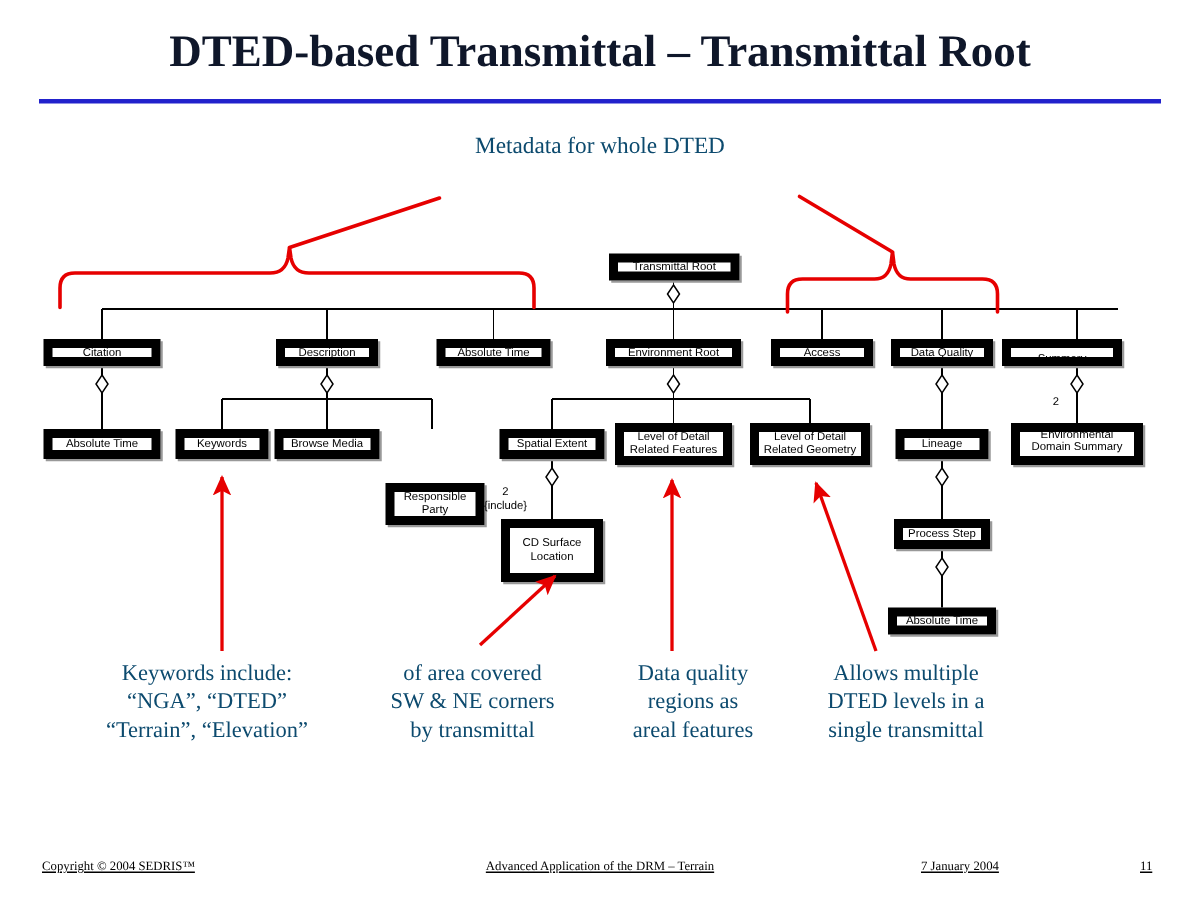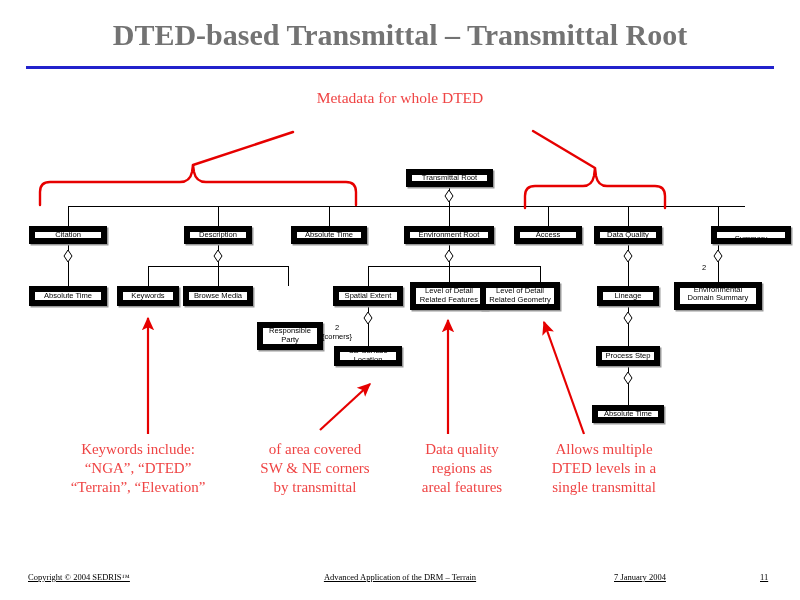--- a/index.html
+++ b/index.html
@@ -3,21 +3,21 @@
 <meta charset="utf-8">
 <style>
   html,body{margin:0;padding:0;background:#fff;}
   body{width:800px;height:600px;overflow:hidden;
        font-family:"Liberation Sans",sans-serif;position:relative;}
   #slide{position:absolute;left:0;top:0;width:800px;height:600px;background:#fff;}
 
   
   .title{position:absolute;left:0;top:18px;width:800px;text-align:center;
          font-family:"Liberation Serif",serif;font-weight:bold;font-size:30px;
-         color:#737373;letter-spacing:0px;white-space:nowrap;}
+         color:#0f172a;letter-spacing:0px;white-space:nowrap;}
   .title-rule{position:absolute;left:26px;top:66px;width:748px;height:3px;
               background:#2222cc;}
 
   
   svg.layer{position:absolute;left:0;top:0;width:800px;height:600px;
             overflow:visible;pointer-events:none;}
 
   
   .node{position:absolute;box-sizing:border-box;background:#fff;
         border:6px solid #000000;
@@ -26,21 +26,21 @@
         color:#000;display:flex;align-items:center;justify-content:center;
         text-align:center;line-height:1.15;padding:1px 2px;}
   .node span{display:block;}
 
   
   .mult{position:absolute;font-family:"Liberation Sans",sans-serif;
         font-size:7.5px;color:#000;white-space:nowrap;text-align:center;}
 
   
   .callout{position:absolute;font-family:"Liberation Serif",serif;
-           color:#ef4444;font-size:15px;line-height:1.25;text-align:center;
+           color:#0c4a6e;font-size:15px;line-height:1.25;text-align:center;
            white-space:nowrap;}
   .callout.top{font-size:15.5px;}
 
   
   .foot{position:absolute;font-family:"Liberation Serif",serif;
         font-size:8.5px;color:#000;white-space:nowrap;text-decoration:underline;}
   .foot-left{left:28px;top:572px;}
   .foot-center{left:0;top:572px;width:800px;text-align:center;}
   .foot-date{left:614px;top:572px;}
   .foot-page{left:760px;top:572px;}
@@ -120,21 +120,21 @@
   </div>
   <div class="node" style="left:404px;top:226px;width:90px;height:18px;">
     <span>Environment Root</span>
   </div>
   <div class="node" style="left:514px;top:226px;width:68px;height:18px;">
     <span>Access</span>
   </div>
   <div class="node" style="left:594px;top:226px;width:68px;height:18px;">
     <span>Data Quality</span>
   </div>
-  <div class="node" style="left:668px;top:226px;width:80px;height:18px;margin-left:43px;">
+  <div class="node" style="left:668px;top:226px;width:80px;height:18px;">
     <span>Transmittal Summary</span>
   </div>
 
   <div class="node" style="left:29px;top:286px;width:78px;height:20px;">
     <span>Absolute Time</span>
   </div>
   <div class="node" style="left:117px;top:286px;width:62px;height:20px;">
     <span>Keywords</span>
   </div>
   <div class="node" style="left:183px;top:286px;width:70px;height:20px;">
@@ -142,43 +142,43 @@
   </div>
   <div class="node" style="left:257px;top:282px;width:66px;height:28px;margin-top:40px;">
     <span>Responsible Party</span>
   </div>
   <div class="node" style="left:333px;top:286px;width:70px;height:20px;">
     <span>Spatial Extent</span>
   </div>
   <div class="node" style="left:410px;top:282px;width:78px;height:28px;">
     <span>Level of Detail Related Features</span>
   </div>
-  <div class="node" style="left:480px;top:282px;width:80px;height:28px;">
+  <div class="node" style="left:500px;top:282px;width:80px;height:28px;">
     <span>Level of Detail Related Geometry</span>
   </div>
   <div class="node" style="left:597px;top:286px;width:62px;height:20px;">
     <span>Lineage</span>
   </div>
   <div class="node" style="left:674px;top:282px;width:88px;height:28px;align-items:flex-end;">
     <span>Environmental Domain Summary</span>
   </div>
 
-  <div class="node" style="left:334px;top:346px;width:68px;height:20px;">
+  <div class="node" style="left:334px;top:346px;width:68px;height:42px;">
     <span>CD Surface Location</span>
   </div>
   <div class="node" style="left:596px;top:346px;width:64px;height:20px;">
     <span>Process Step</span>
   </div>
 
   <div class="node" style="left:592px;top:405px;width:72px;height:18px;">
     <span>Absolute Time</span>
   </div>
 
   <div class="mult" style="left:324px;top:323px;width:26px;">2</div>
-  <div class="mult" style="left:315px;top:332px;width:44px;">{corners}</div>
+  <div class="mult" style="left:315px;top:332px;width:44px;">{include}</div>
   <div class="mult" style="left:694px;top:263px;width:20px;">2</div>
 
   <svg class="layer" viewBox="0 0 800 600" xmlns="http://www.w3.org/2000/svg">
     <g fill="none" stroke="#e60000" stroke-width="2.4" stroke-linecap="round">
 
       <path d="M40,205 L40,192 Q40,182 50,182 L180,182 Q190,182 192,172
                L193,165 L194,172 Q196,182 206,182 L346,182 Q356,182 356,192
                L356,205"></path>
 
       <path d="M193,165 L293,132"></path>

